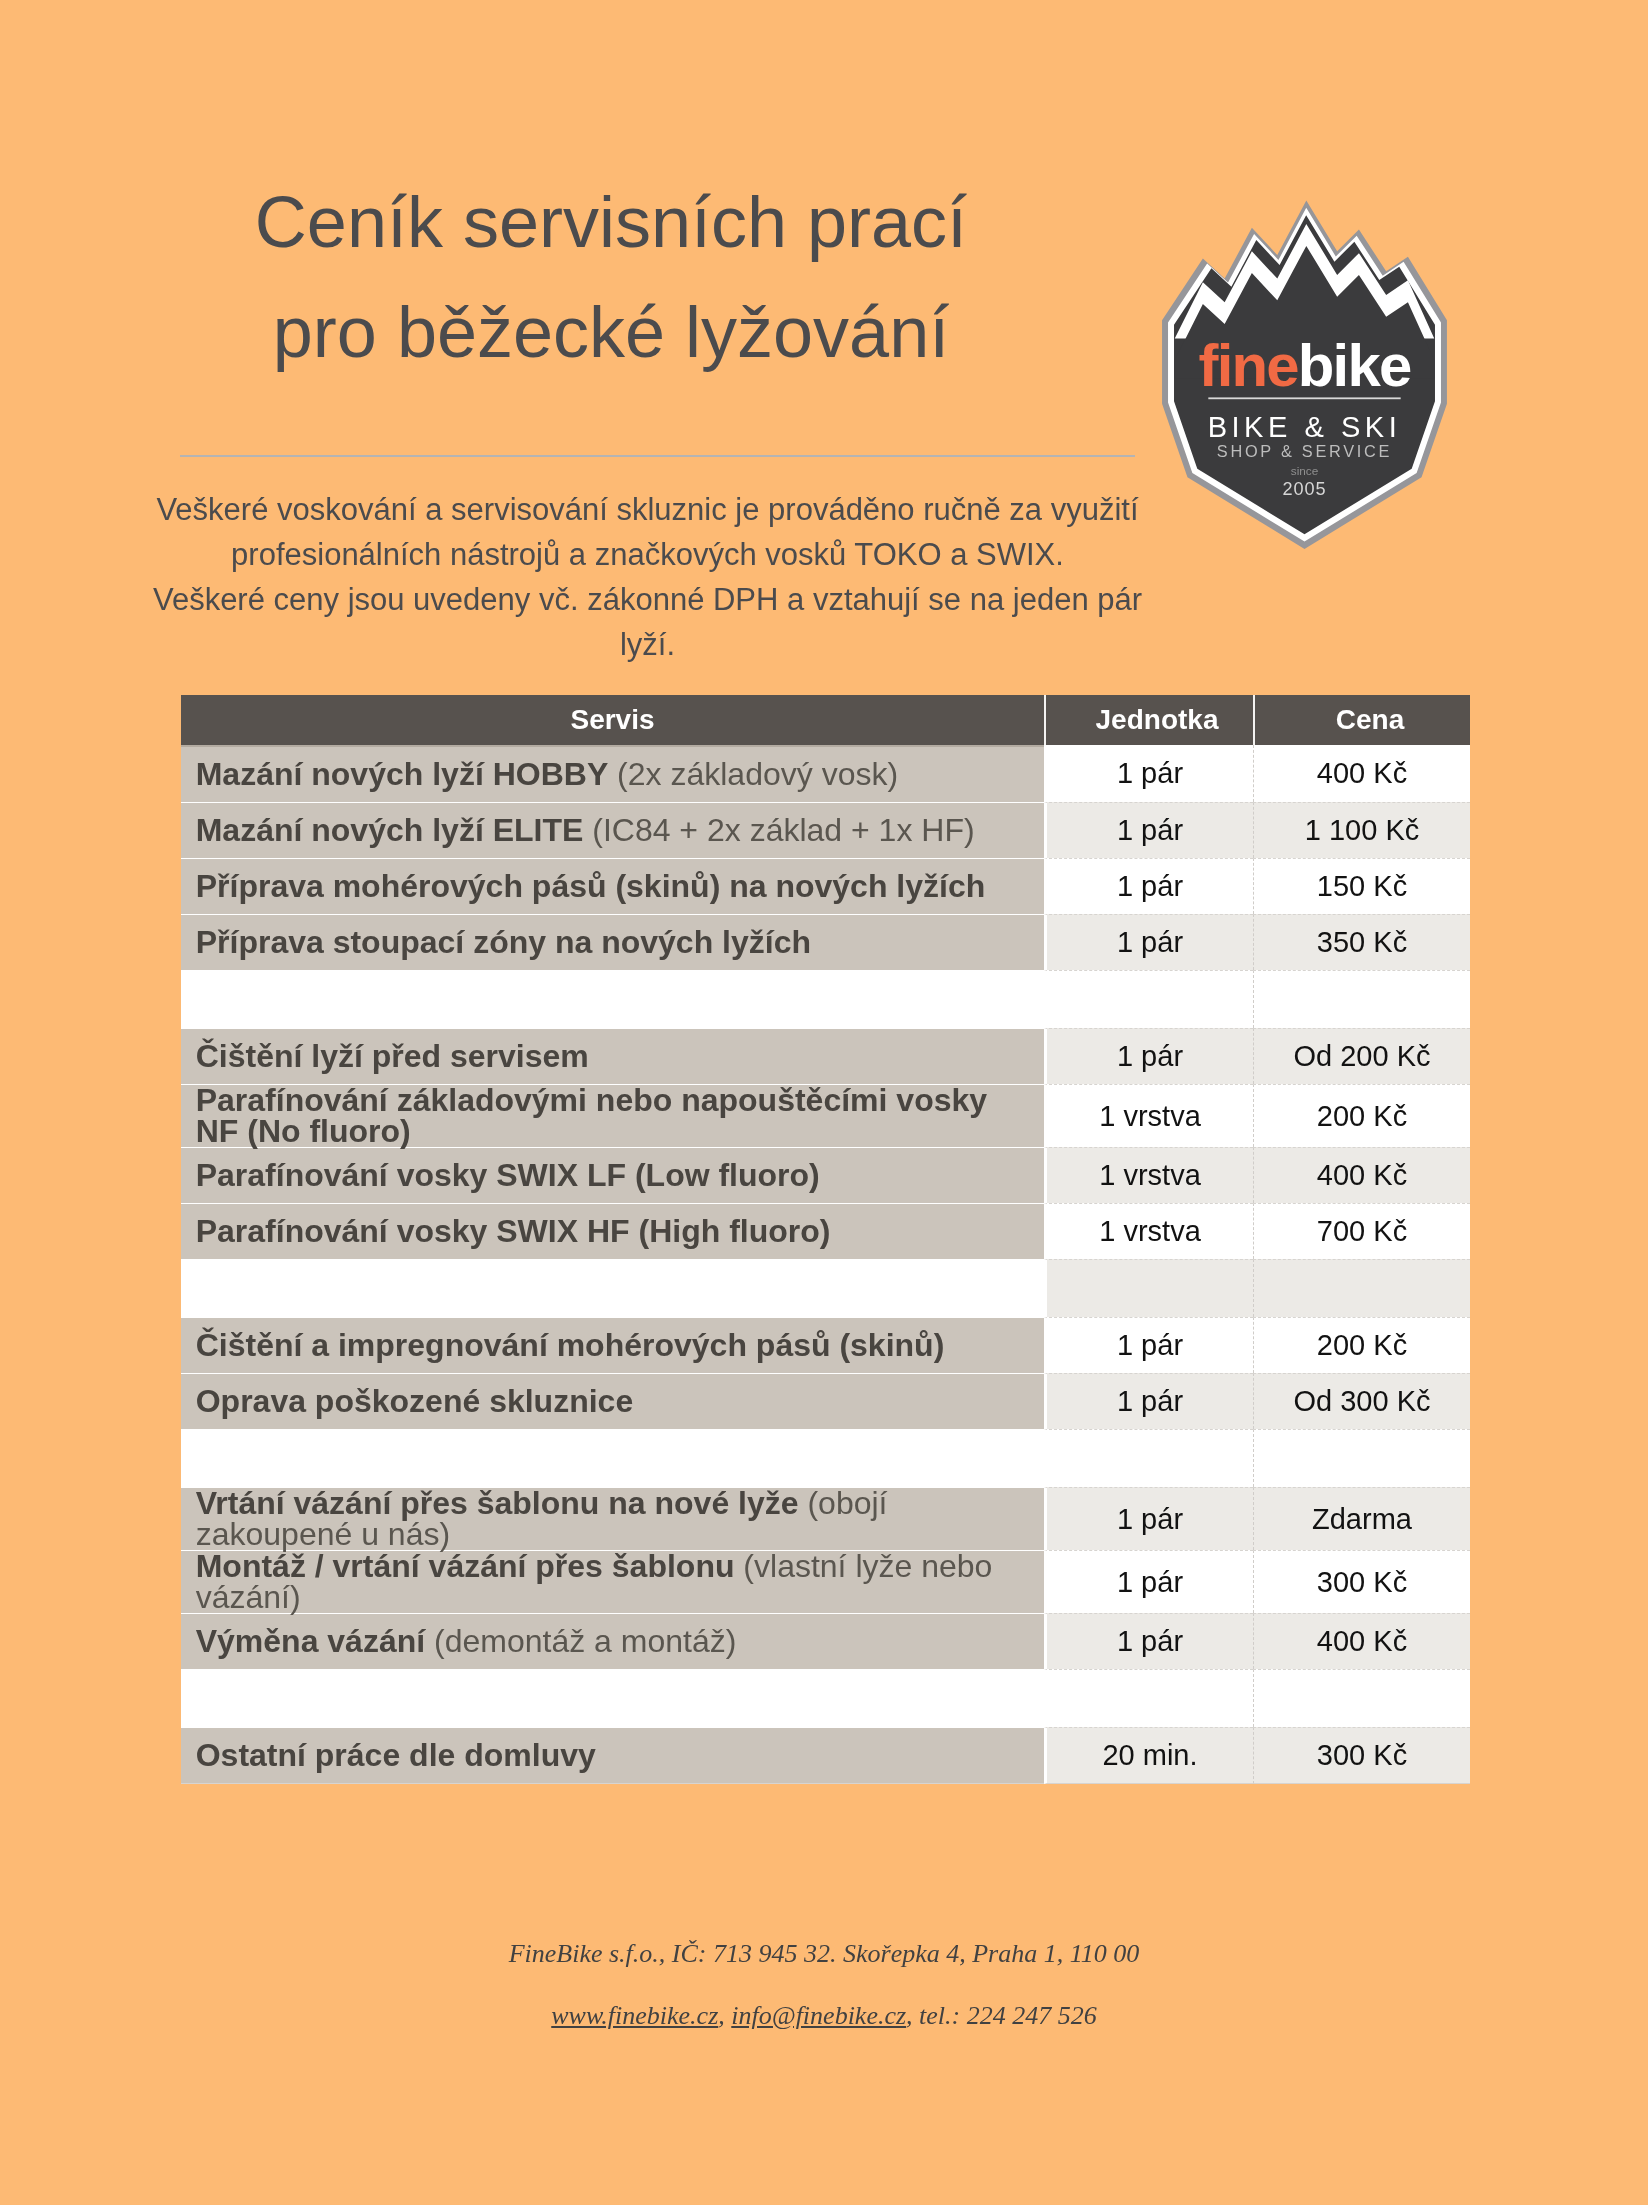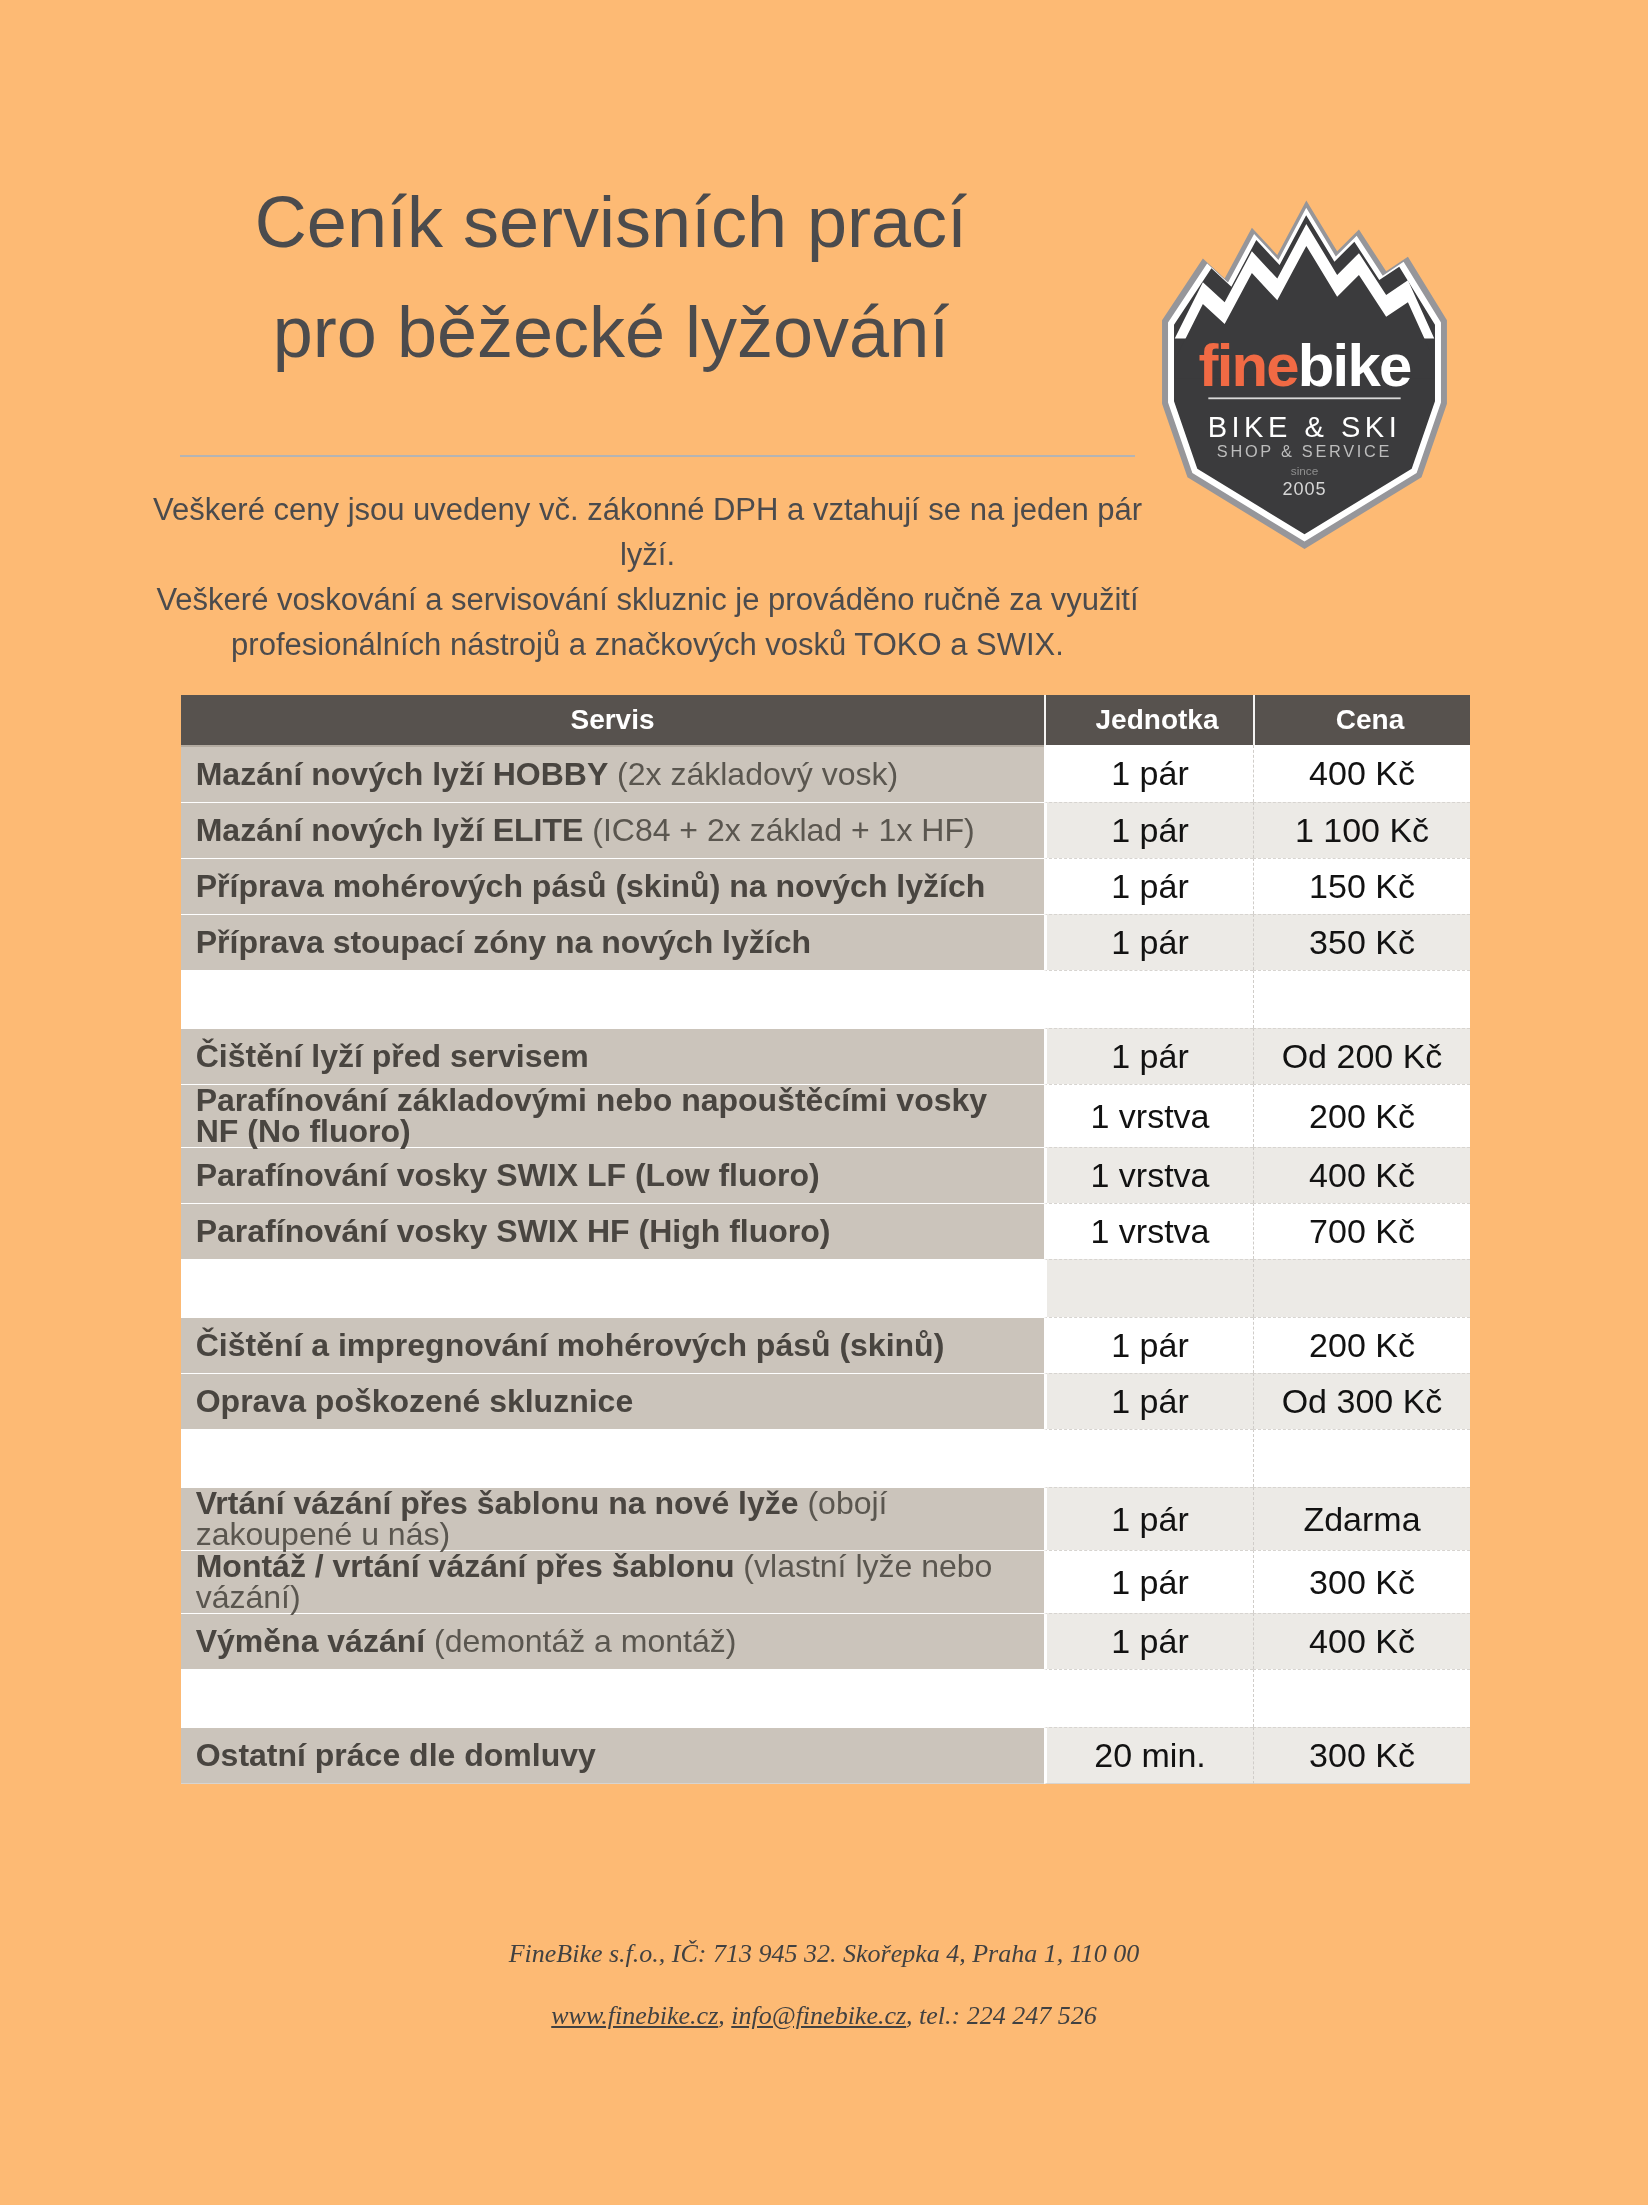--- a/index.html
+++ b/index.html
@@ -49,21 +49,21 @@
 
   td.c-service{
     background:#cbc4bb;text-align:left;padding-left:14.7px;padding-right:9.2px;
     font-size:32px;color:#494540;line-height:31px;
   }
   tr.spacer td.c-service{background:#ffffff;}
   .svc-b{font-weight:bold;}
   .svc-n{font-weight:normal;color:#5a564f;}
 
   td.c-unit,td.c-price{
-    text-align:center;font-size:34px;color:#121212;background:#ffffff;
+    text-align:center;font-size:29px;color:#121212;background:#ffffff;
   }
   tbody tr:nth-child(even) td.c-unit,
   tbody tr:nth-child(even) td.c-price{background:#eceae6;}
 
   tbody tr + tr td.c-unit,
   tbody tr + tr td.c-price{border-top:1.8px dashed #d7d4d0;}
   tbody tr + tr td.c-service{border-top:1.8px solid #ffffff;}
   tbody tr:first-child td.c-service{border-top:2.8px solid #b3aba1;}
   td.c-unit{border-left:3.7px solid #ffffff;}
   td.c-price{border-left:1.8px dashed #d0cdc9;}
@@ -101,22 +101,22 @@
     <rect x="64" y="233" width="212" height="2" fill="#d9d9d9"></rect>
     <text x="170" y="277" text-anchor="middle" font-size="32" letter-spacing="5" fill="#ffffff">BIKE &amp; SKI</text>
     <text x="170" y="299" text-anchor="middle" font-size="18" letter-spacing="3" fill="#bdbdbd">SHOP &amp; SERVICE</text>
     <text x="170" y="319" text-anchor="middle" font-size="13" fill="#8f8f8f">since</text>
     <text x="170" y="341" text-anchor="middle" font-size="20" letter-spacing="1" fill="#d6d6d6">2005</text>
   </svg>
 
   <div class="divider"></div>
 
   <div class="intro">
+    <p>Veškeré voskování a servisování skluznic je prováděno ručně za využití profesionálních nástrojů a značkových vosků TOKO a SWIX.</p>
     <p>Veškeré ceny jsou uvedeny vč. zákonné DPH a vztahují se na jeden pár lyží.</p>
-    <p>Veškeré voskování a servisování skluznic je prováděno ručně za využití profesionálních nástrojů a značkových vosků TOKO a SWIX.</p>
   </div>
 
   <table class="price-table">
     <colgroup>
       <col class="col-service">
         <col class="col-unit">
         <col class="col-price">
     </colgroup>
     <thead>
       <tr>

